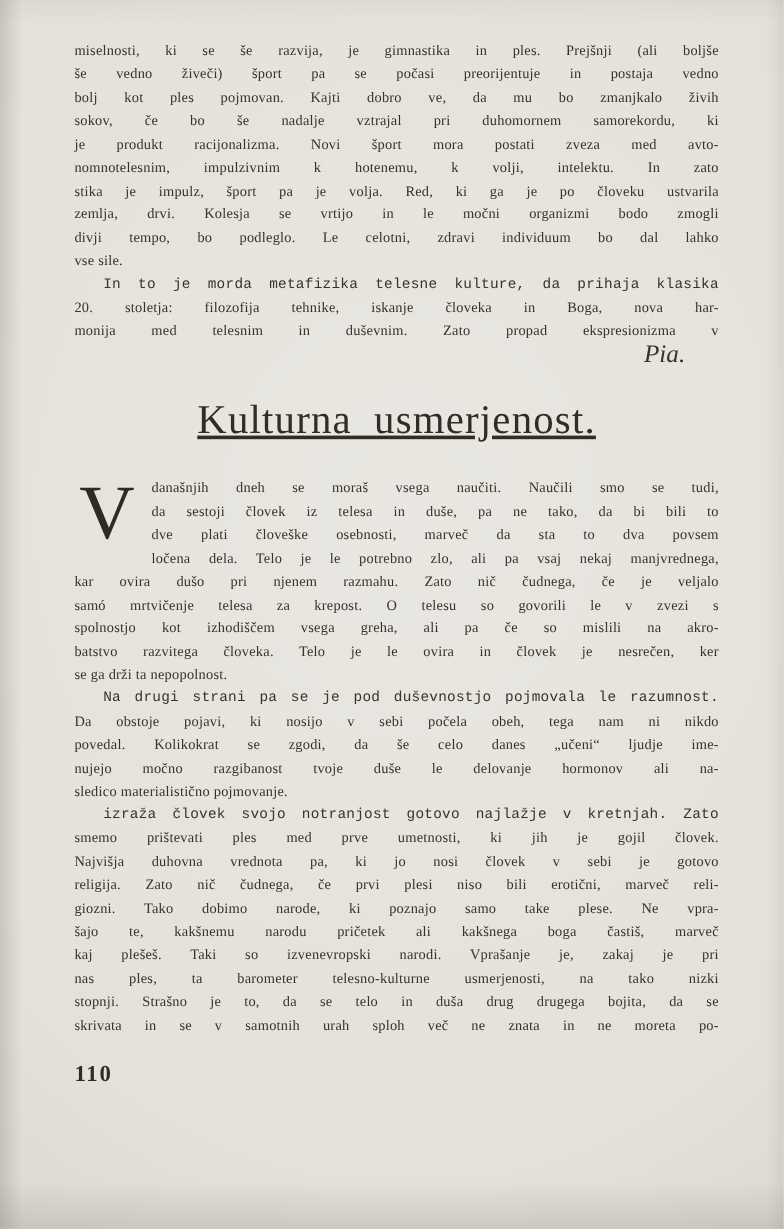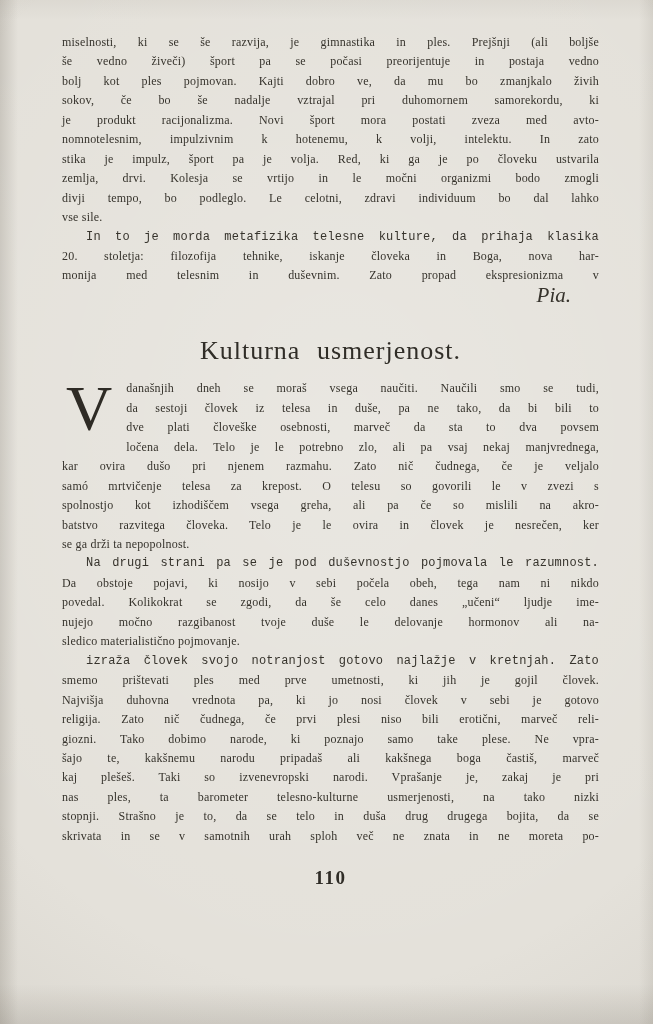--- a/index.html
+++ b/index.html
@@ -48,43 +48,43 @@
     font-family: Liberation Mono, monospace;
   }
   .signature {
     font-style: italic;
     font-size: 21px;
     line-height: 19.45px;
     text-align: right;
     padding-right: 28px;
   }
   .title {
-    font-size: 26px;
+    font-size: 34px;
     font-weight: normal;
     line-height: 36px;
-    margin: 28px 0 10px 0;
+    margin: 28px 0 28px 0;
     text-align: center;
     letter-spacing: 1px;
     word-spacing: 9px;
     color: #302d27;
+    text-decoration: underline;
   }
   .dropcap-wrap {
     overflow: visible;
   }
   .dropcap {
     float: left;
     font-size: 64px;
     line-height: 56px;
     height: 58px;
     padding: 2px 14px 0 4px;
     color: #2e2b25;
   }
   .page-number {
     margin-top: 21px;
-    text-align: center;
     font-size: 19px;
     font-weight: bold;
     letter-spacing: 1.5px;
     color: #2f2c26;
   }
 </style>
 </head>
 <body>
 
 <div class="scan-overlay"></div>
@@ -135,21 +135,21 @@
         <div class="line">povedal. Kolikokrat se zgodi, da še celo danes „učeni“ ljudje ime-</div>
         <div class="line">nujejo močno razgibanost tvoje duše le delovanje hormonov ali na-</div>
         <div class="line last">sledico materialistično pojmovanje.</div>
       </div>
     <div class="para" data-first-indent="true">
         <div class="line">izraža človek svojo notranjost gotovo najlažje v kretnjah. Zato</div>
         <div class="line">smemo prištevati ples med prve umetnosti, ki jih je gojil človek.</div>
         <div class="line">Najvišja duhovna vrednota pa, ki jo nosi človek v sebi je gotovo</div>
         <div class="line">religija. Zato nič čudnega, če prvi plesi niso bili erotični, marveč reli-</div>
         <div class="line">giozni. Tako dobimo narode, ki poznajo samo take plese. Ne vpra-</div>
-        <div class="line">šajo te, kakšnemu narodu pripadaš ali kakšnega boga častiš, marveč</div>
+        <div class="line">šajo te, kakšnemu narodu pričetek ali kakšnega boga častiš, marveč</div>
         <div class="line">kaj plešeš. Taki so izvenevropski narodi. Vprašanje je, zakaj je pri</div>
         <div class="line">nas ples, ta barometer telesno-kulturne usmerjenosti, na tako nizki</div>
         <div class="line">stopnji. Strašno je to, da se telo in duša drug drugega bojita, da se</div>
         <div class="line">skrivata in se v samotnih urah sploh več ne znata in ne moreta po-</div>
       </div>
   </section>
 
   <footer>
     <div class="page-number">110</div>
   </footer>

